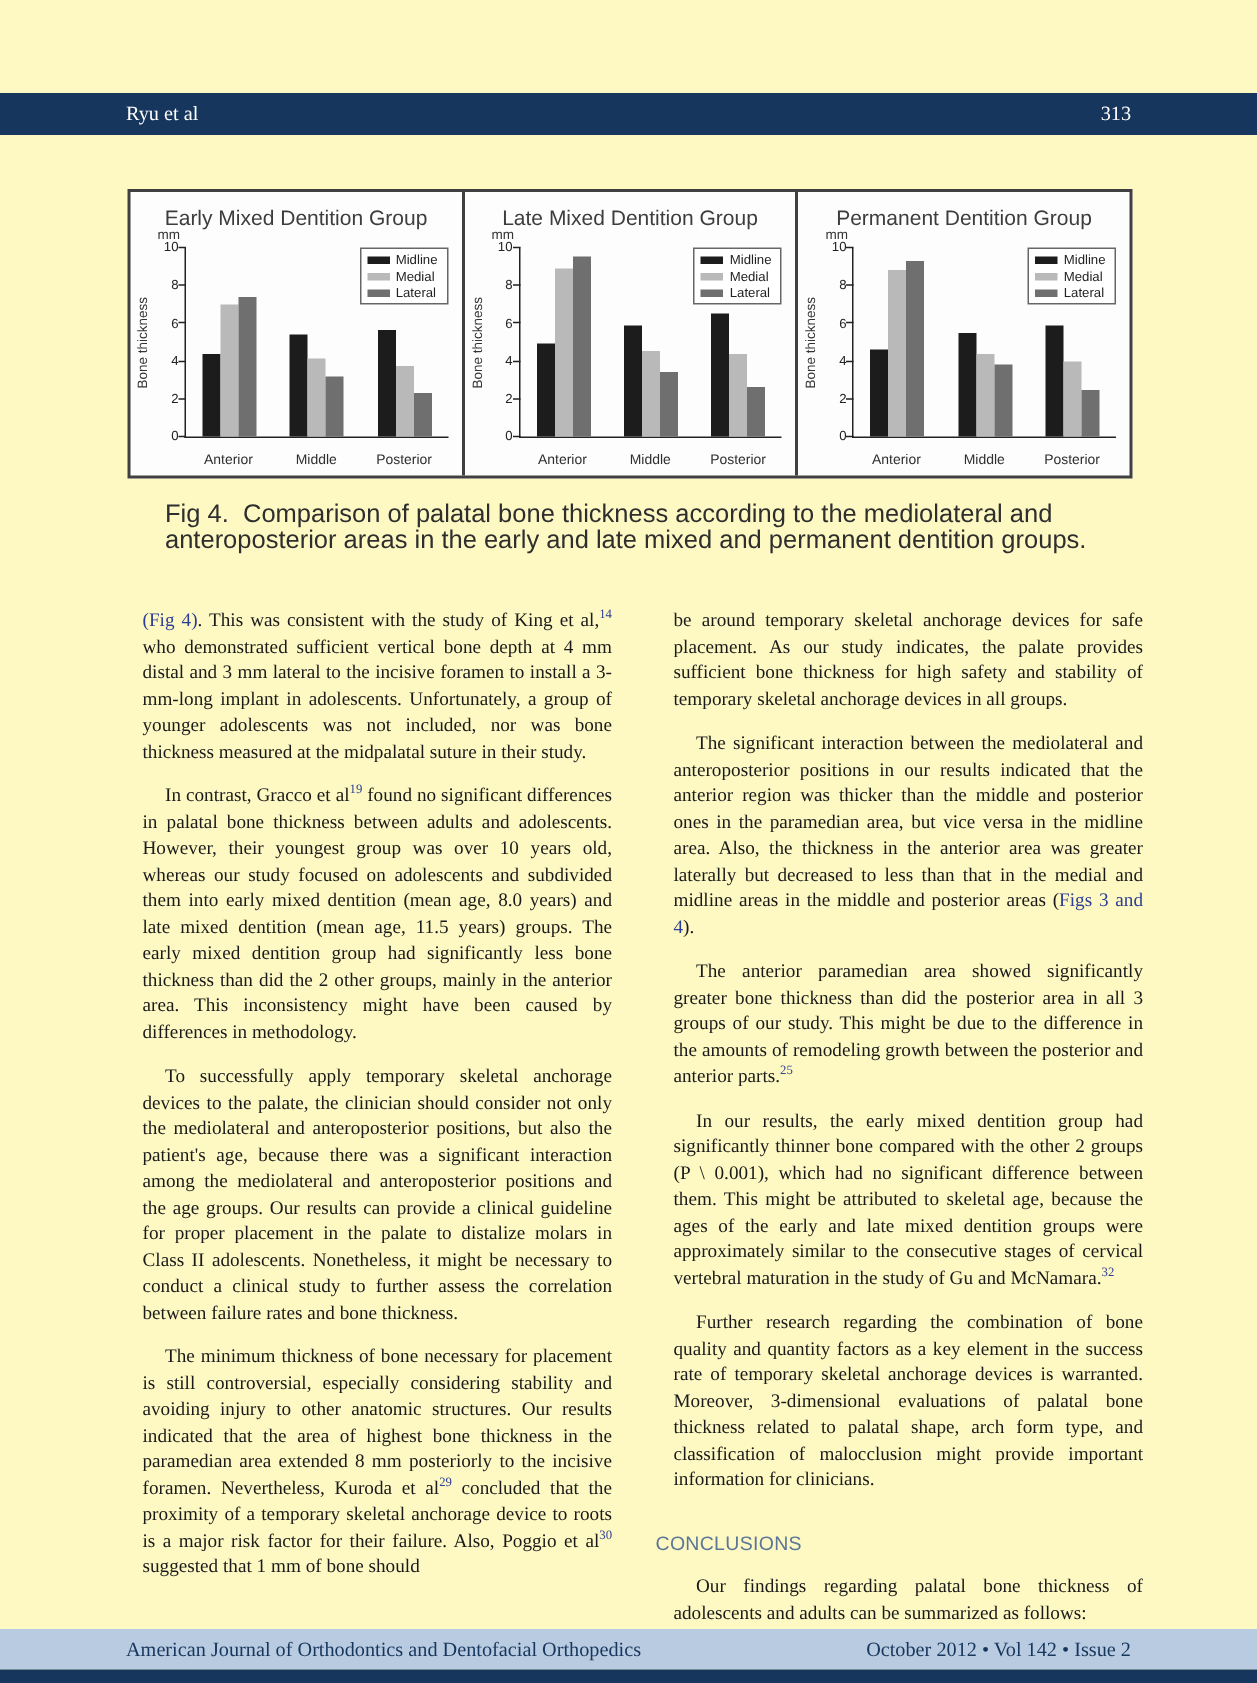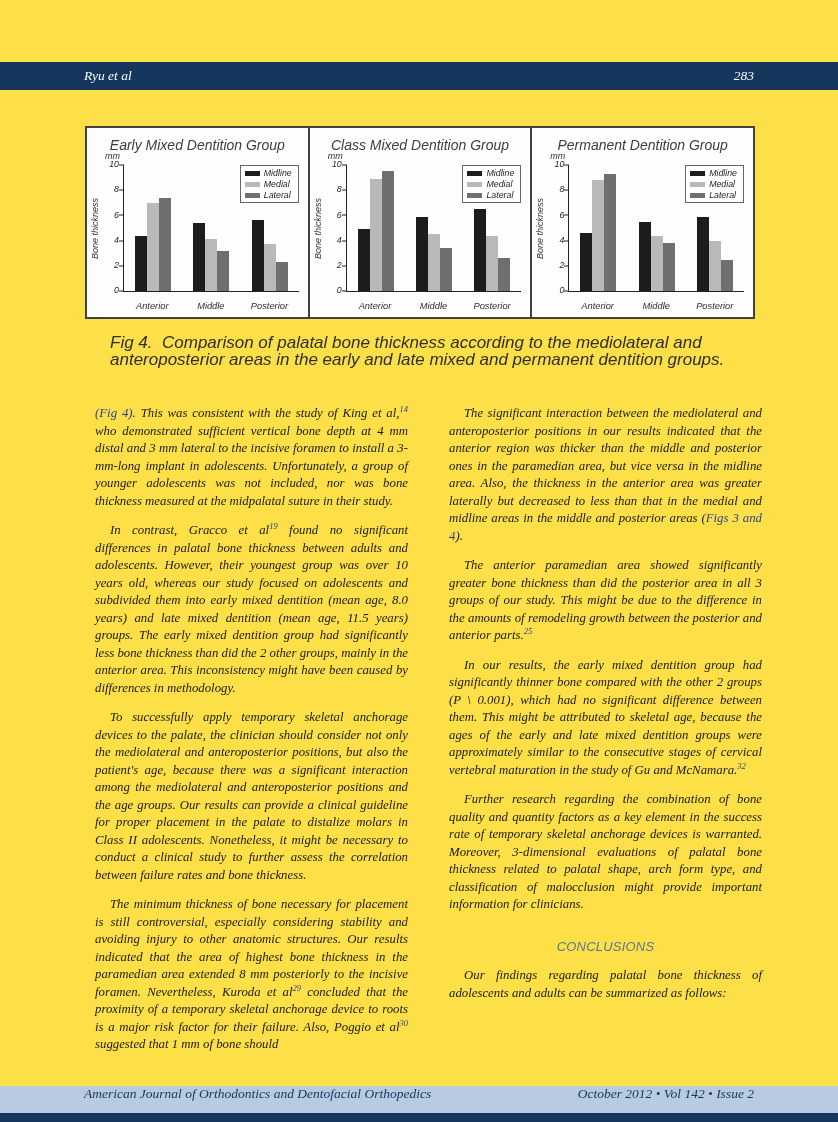--- a/index.html
+++ b/index.html
@@ -1,24 +1,24 @@
 <!DOCTYPE html>
 <html><head>
 <meta charset="utf-8">
 <style>
   html,body{margin:0;padding:0;background:#ffffff;}
-  .page{position:relative;width:838px;height:1122px;background:#fde047;overflow:hidden;
-        font-family:"Liberation Serif",serif;color:#1a1a1a;font-style:italic;}
+  .page{position:relative;width:838px;height:1122px;background:#fef9c3;overflow:hidden;
+        font-family:"Liberation Serif",serif;color:#1a1a1a;}
 
   
   .running-head{position:absolute;top:62px;left:0;right:0;height:28px;background:#17365d;
     color:#ffffff;display:flex;align-items:center;justify-content:space-between;
     padding:0 84px;box-sizing:border-box;font-size:13.5px;}
   .footer-bar{position:absolute;top:1086px;left:0;right:0;height:27px;background:#b8cbe0;
-    color:#17365d;display:flex;align-items:flex-start;justify-content:space-between;
+    color:#17365d;display:flex;align-items:center;justify-content:space-between;
     padding:0 84px;box-sizing:border-box;font-size:13.5px;}
   .bottom-strip{position:absolute;top:1113px;left:0;right:0;height:9px;background:#17365d;}
 
   
   .figure-box{position:absolute;top:126px;left:85px;width:670px;height:193px;
     border:2px solid #404040;display:flex;background:#fdfdfd;box-sizing:border-box;}
   .chart-panel{flex:1 1 0;position:relative;border-right:2px solid #404040;
     font-family:"Liberation Sans",sans-serif;}
   .chart-panel:last-child{border-right:none;}
   .chart-title{position:absolute;top:9px;left:0;right:0;text-align:center;
@@ -49,30 +49,30 @@
     font-family:"Liberation Sans",sans-serif;font-size:17px;line-height:17px;color:#2e2e2e;}
 
   
   .columns{position:absolute;top:393px;left:83px;width:691px;display:flex;gap:17px;}
   .col{width:337px;flex:none;font-size:12.8px;line-height:17.5px;text-align:justify;}
   .col p{margin:12px;}
   .col p.indent{text-indent:15px;}
   .ref-link{color:#2c3e94;}
   sup.ref-sup{font-size:8.5px;line-height:0;color:#2c3e94;vertical-align:super;}
   .section-heading{font-family:"Liberation Sans",sans-serif;font-size:13px;
-    color:#5b7795;margin:24px 0 10px;text-align:center;letter-spacing:0.2px;}
+    color:#5b7795;margin:24px 0 10px;text-align:left;letter-spacing:0.2px;}
 </style>
 </head>
 <body>
 
 <div class="page">
 
   <div class="running-head">
     <span>Ryu et al</span>
-    <span>283</span>
+    <span>313</span>
   </div>
 
   <div class="figure-box" id="figure-box">
       <div class="chart-panel">
         <div class="chart-title">Early Mixed Dentition Group</div>
         <div class="chart-mm">mm</div>
         <div class="chart-ylabel">Bone thickness</div>
         <div class="chart-plot">
           <div class="ytick-label" style="bottom: 0%;">0</div>
           <div class="ytick-mark" style="bottom: 0%;"></div>
@@ -116,21 +116,21 @@
             </div>
           </div>
         </div>
         <div class="chart-xlabels">
           <div class="xlabel">Anterior</div>
           <div class="xlabel">Middle</div>
           <div class="xlabel">Posterior</div>
         </div>
       </div>
       <div class="chart-panel">
-        <div class="chart-title">Class Mixed Dentition Group</div>
+        <div class="chart-title">Late Mixed Dentition Group</div>
         <div class="chart-mm">mm</div>
         <div class="chart-ylabel">Bone thickness</div>
         <div class="chart-plot">
           <div class="ytick-label" style="bottom: 0%;">0</div>
           <div class="ytick-mark" style="bottom: 0%;"></div>
           <div class="ytick-label" style="bottom: 20%;">2</div>
           <div class="ytick-mark" style="bottom: 20%;"></div>
           <div class="ytick-label" style="bottom: 40%;">4</div>
           <div class="ytick-mark" style="bottom: 40%;"></div>
           <div class="ytick-label" style="bottom: 60%;">6</div>
@@ -236,20 +236,21 @@
   </div>
 
   <div class="columns">
     <div class="col" id="col-0">
         <p><span class="ref-link">(Fig 4)</span><span>. This was consistent with the study of King et al,</span><sup class="ref-sup">14</sup><span> who demonstrated sufficient vertical bone depth at 4 mm distal and 3 mm lateral to the incisive foramen to install a 3-mm-long implant in adolescents. Unfortunately, a group of younger adolescents was not included, nor was bone thickness measured at the midpalatal suture in their study.</span></p>
         <p class="indent"><span>In contrast, Gracco et al</span><sup class="ref-sup">19</sup><span> found no significant differences in palatal bone thickness between adults and adolescents. However, their youngest group was over 10 years old, whereas our study focused on adolescents and subdivided them into early mixed dentition (mean age, 8.0 years) and late mixed dentition (mean age, 11.5 years) groups. The early mixed dentition group had significantly less bone thickness than did the 2 other groups, mainly in the anterior area. This inconsistency might have been caused by differences in methodology.</span></p>
         <p class="indent"><span>To successfully apply temporary skeletal anchorage devices to the palate, the clinician should consider not only the mediolateral and anteroposterior positions, but also the patient's age, because there was a significant interaction among the mediolateral and anteroposterior positions and the age groups. Our results can provide a clinical guideline for proper placement in the palate to distalize molars in Class II adolescents. Nonetheless, it might be necessary to conduct a clinical study to further assess the correlation between failure rates and bone thickness.</span></p>
         <p class="indent"><span>The minimum thickness of bone necessary for placement is still controversial, especially considering stability and avoiding injury to other anatomic structures. Our results indicated that the area of highest bone thickness in the paramedian area extended 8 mm posteriorly to the incisive foramen. Nevertheless, Kuroda et al</span><sup class="ref-sup">29</sup><span> concluded that the proximity of a temporary skeletal anchorage device to roots is a major risk factor for their failure. Also, Poggio et al</span><sup class="ref-sup">30</sup><span> suggested that 1 mm of bone should</span></p>
       </div>
     <div class="col" id="col-1">
+        <p><span>be around temporary skeletal anchorage devices for safe placement. As our study indicates, the palate provides sufficient bone thickness for high safety and stability of temporary skeletal anchorage devices in all groups.</span></p>
         <p class="indent"><span>The significant interaction between the mediolateral and anteroposterior positions in our results indicated that the anterior region was thicker than the middle and posterior ones in the paramedian area, but vice versa in the midline area. Also, the thickness in the anterior area was greater laterally but decreased to less than that in the medial and midline areas in the middle and posterior areas (</span><span class="ref-link">Figs 3 and 4</span><span>).</span></p>
         <p class="indent"><span>The anterior paramedian area showed significantly greater bone thickness than did the posterior area in all 3 groups of our study. This might be due to the difference in the amounts of remodeling growth between the posterior and anterior parts.</span><sup class="ref-sup">25</sup></p>
         <p class="indent"><span>In our results, the early mixed dentition group had significantly thinner bone compared with the other 2 groups (P \ 0.001), which had no significant difference between them. This might be attributed to skeletal age, because the ages of the early and late mixed dentition groups were approximately similar to the consecutive stages of cervical vertebral maturation in the study of Gu and McNamara.</span><sup class="ref-sup">32</sup></p>
         <p class="indent"><span>Further research regarding the combination of bone quality and quantity factors as a key element in the success rate of temporary skeletal anchorage devices is warranted. Moreover, 3-dimensional evaluations of palatal bone thickness related to palatal shape, arch form type, and classification of malocclusion might provide important information for clinicians.</span></p>
         <div class="section-heading">CONCLUSIONS</div>
         <p class="indent"><span>Our findings regarding palatal bone thickness of adolescents and adults can be summarized as follows:</span></p>
       </div>
   </div>
 
   <div class="footer-bar">

